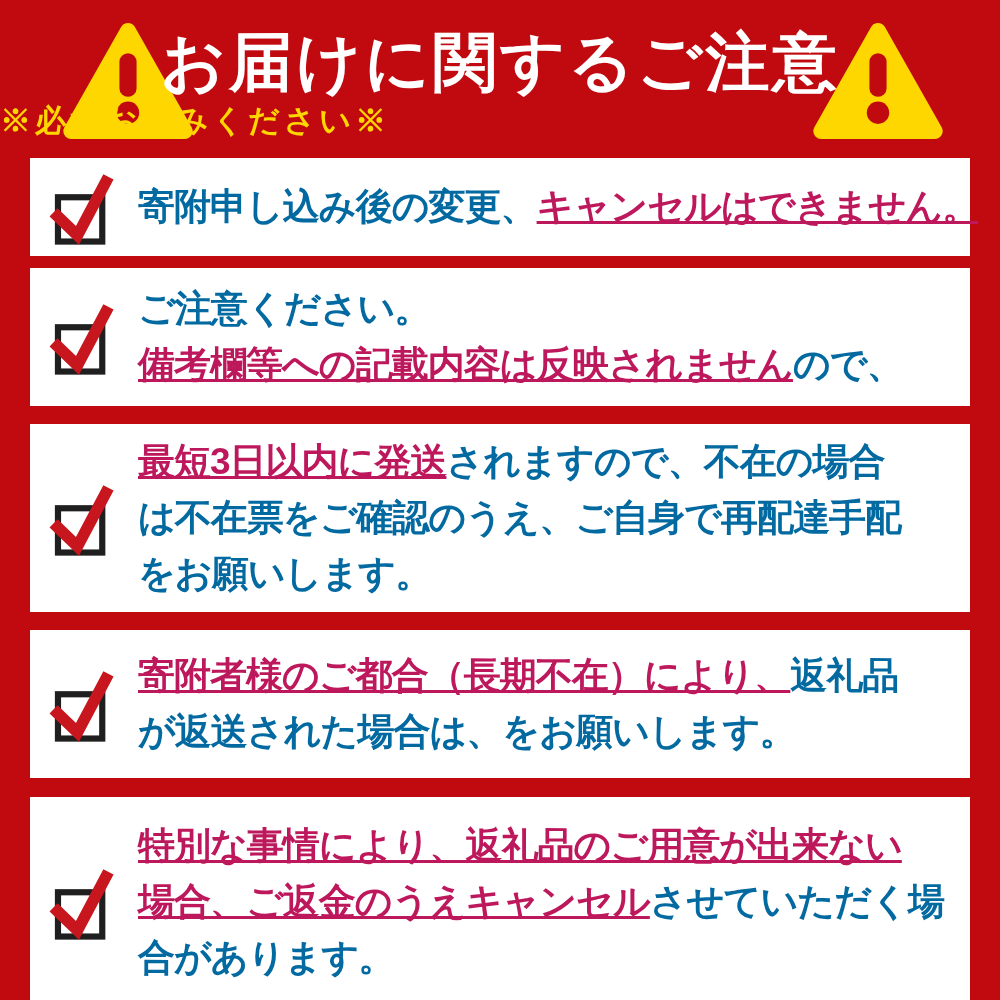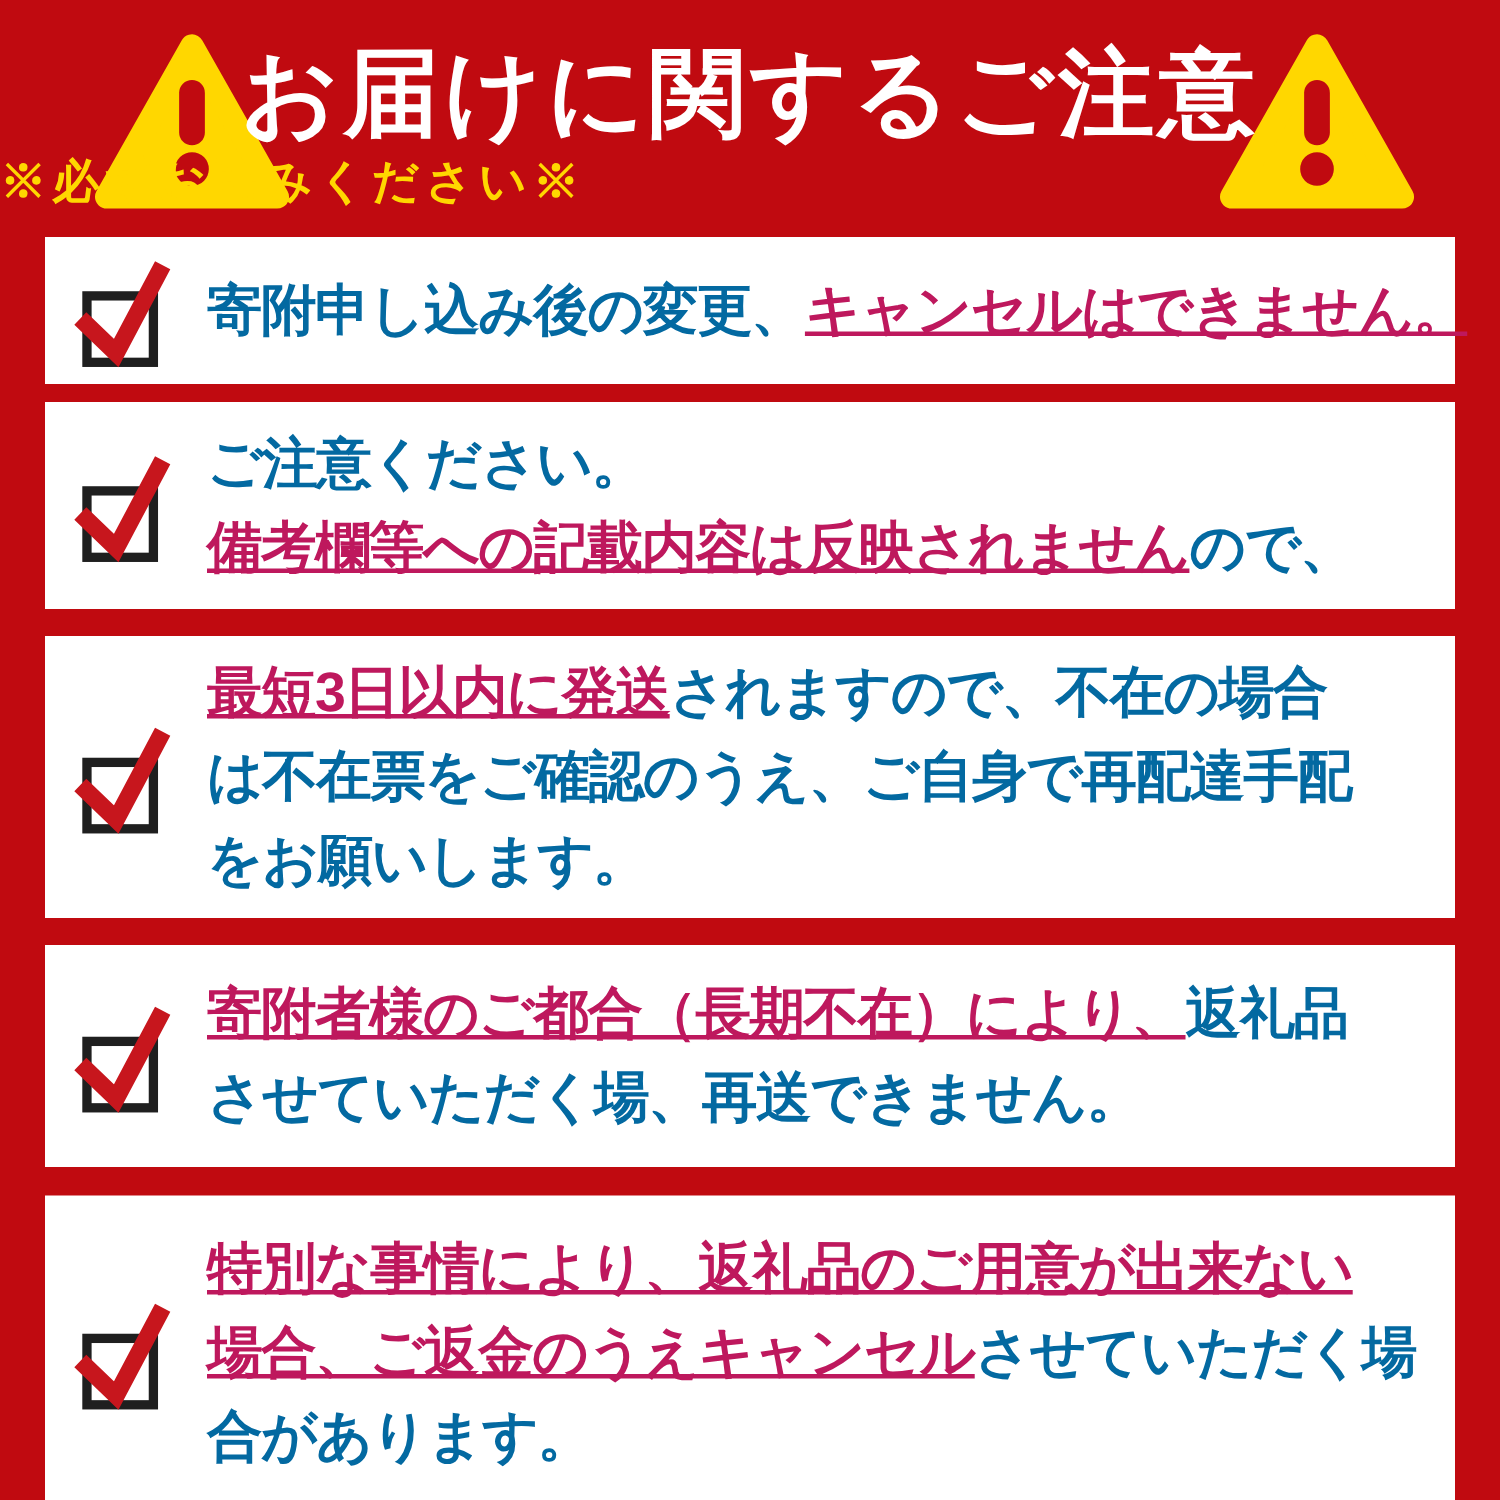--- a/index.html
+++ b/index.html
@@ -134,21 +134,21 @@
 
   <div class="notice n4">
     <div class="checkbox">
       <svg viewBox="0 0 70 84">
         <rect x="9" y="31" width="50" height="50" fill="none" stroke="#1f1f1f" stroke-width="7"></rect>
         <path d="M4 48 L31 74 L66 8" fill="none" stroke="#c7161d" stroke-width="13" stroke-linecap="butt" stroke-linejoin="miter"></path>
       </svg>
     </div>
     <div class="text">
         <div class="line"><span class="seg-red">寄附者様のご都合（長期不在）により、</span><span class="seg-black">返礼品</span></div>
-        <div class="line"><span class="seg-black">させていただく場、再送できません。</span></div>
+        <div class="line"><span class="seg-black">が返送された場合は、をお願いします。</span></div>
       </div>
   </div>
 
   <div class="notice n5">
     <div class="checkbox">
       <svg viewBox="0 0 70 84">
         <rect x="9" y="31" width="50" height="50" fill="none" stroke="#1f1f1f" stroke-width="7"></rect>
         <path d="M4 48 L31 74 L66 8" fill="none" stroke="#c7161d" stroke-width="13" stroke-linecap="butt" stroke-linejoin="miter"></path>
       </svg>
     </div>

